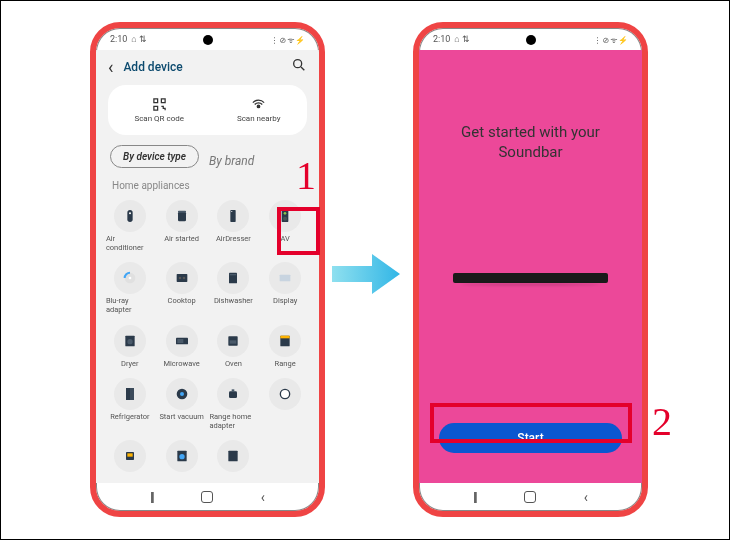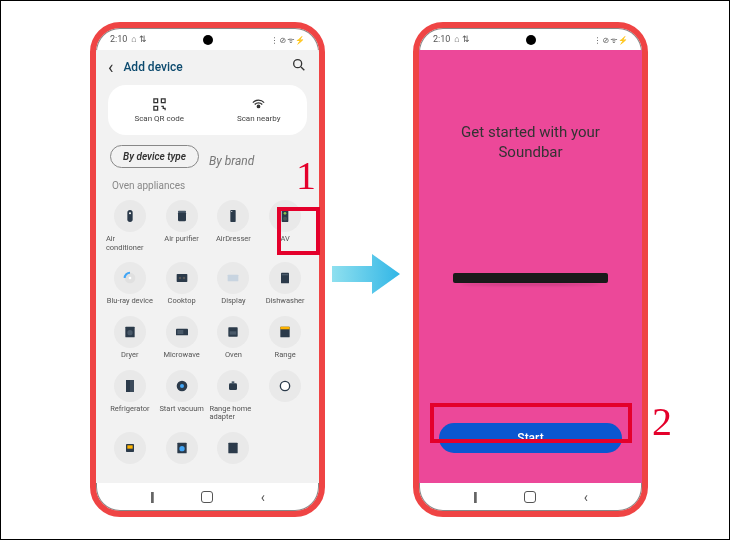--- a/index.html
+++ b/index.html
@@ -149,40 +149,40 @@
               <path d="M3 9a12 12 0 0 1 18 0"></path>
             </svg>
         </span>
         <span>Scan nearby</span>
       </div>
     </div>
     <div class="filter-row">
       <div class="pill">By device type</div>
       <div class="filter-text">By brand</div>
     </div>
-    <div class="section-title">Oven appliances</div>
+    <div class="section-title">Home appliances</div>
     <div class="grid">
 
       <div class="device">
         <div class="dev-icon">
             <svg viewBox="0 0 24 24">
               <rect x="8" y="3" width="8" height="18" rx="4" fill="#2b3a4a"></rect>
               <circle cx="12" cy="8" r="1.5" fill="#fff"></circle>
             </svg>
           </div>
         <div class="dev-label">Air conditioner</div>
       </div>
       <div class="device">
         <div class="dev-icon">
             <svg viewBox="0 0 24 24">
               <rect x="6" y="6" width="12" height="14" rx="2" fill="#2b3a4a"></rect>
               <rect x="6" y="4" width="12" height="3" rx="1" fill="#4a5a6a"></rect>
             </svg>
           </div>
-        <div class="dev-label">Air purifier</div>
+        <div class="dev-label">Air started</div>
       </div>
       <div class="device">
         <div class="dev-icon">
             <svg viewBox="0 0 24 24">
               <rect x="8" y="3" width="8" height="18" rx="1" fill="#2b3a4a"></rect>
               <rect x="9" y="5" width="2" height="1" fill="#fff"></rect>
             </svg>
           </div>
         <div class="dev-label">AirDresser</div>
       </div>
@@ -198,48 +198,48 @@
       </div>
 
       <div class="device">
         <div class="dev-icon">
             <svg viewBox="0 0 24 24">
               <circle cx="12" cy="12" r="8" fill="#e0e0e0"></circle>
               <circle cx="12" cy="12" r="2" fill="#fff"></circle>
               <path d="M4 12a8 8 0 0 1 8-8" fill="none" stroke="#42a5f5" stroke-width="3"></path>
             </svg>
           </div>
-        <div class="dev-label">Blu-ray device</div>
+        <div class="dev-label">Blu-ray adapter</div>
       </div>
       <div class="device">
         <div class="dev-icon">
             <svg viewBox="0 0 24 24">
               <rect x="4" y="6" width="16" height="12" rx="1" fill="#2b3a4a"></rect>
               <circle cx="9" cy="12" r="2" fill="#555"></circle>
               <circle cx="15" cy="12" r="2" fill="#555"></circle>
             </svg>
           </div>
         <div class="dev-label">Cooktop</div>
       </div>
       <div class="device">
         <div class="dev-icon">
             <svg viewBox="0 0 24 24">
-              <rect x="4" y="7" width="16" height="10" rx="1" fill="#c8d4e0"></rect>
-            </svg>
-          </div>
-        <div class="dev-label">Display</div>
-      </div>
-      <div class="device">
-        <div class="dev-icon">
-            <svg viewBox="0 0 24 24">
               <rect x="6" y="4" width="12" height="16" rx="1" fill="#2b3a4a"></rect>
               <rect x="7" y="6" width="10" height="2" fill="#4a5a6a"></rect>
             </svg>
           </div>
         <div class="dev-label">Dishwasher</div>
+      </div>
+      <div class="device">
+        <div class="dev-icon">
+            <svg viewBox="0 0 24 24">
+              <rect x="4" y="7" width="16" height="10" rx="1" fill="#c8d4e0"></rect>
+            </svg>
+          </div>
+        <div class="dev-label">Display</div>
       </div>
 
       <div class="device">
         <div class="dev-icon">
             <svg viewBox="0 0 24 24">
               <rect x="5" y="4" width="14" height="16" rx="1" fill="#2b3a4a"></rect>
               <circle cx="12" cy="13" r="4" fill="#4a5a6a"></circle>
             </svg>
           </div>
         <div class="dev-label">Dryer</div>

